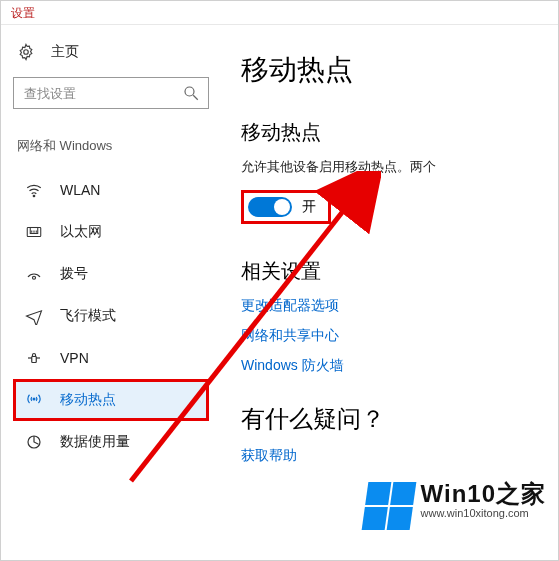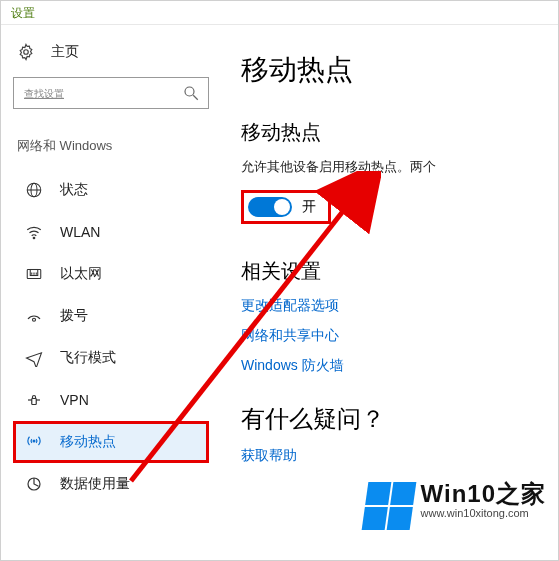--- a/index.html
+++ b/index.html
@@ -1,23 +1,23 @@
 <!DOCTYPE html>
 <html><head>
 <meta charset="utf-8">
 <style>
 * { margin: 0; padding: 0; box-sizing: border-box; font-family: "Microsoft YaHei", "Segoe UI", sans-serif; }
 body { width: 559px; height: 561px; background: #fff; overflow: hidden; position: relative; border: 1px solid #d0d0d0; }
-.titlebar { height: 24px; line-height: 24px; padding-left: 10px; font-size: 12px; color: #4d7c0f; border-bottom: 1px solid #e8e8e8; }
+.titlebar { height: 24px; line-height: 24px; padding-left: 10px; font-size: 12px; color: #b91c1c; border-bottom: 1px solid #e8e8e8; }
 .content { display: flex; height: calc(100% - 24px); }
 .sidebar { width: 220px; padding: 18px 12px 12px 12px; }
 .home-row { display: flex; align-items: center; gap: 16px; font-size: 14px; color: #222; margin-bottom: 16px; padding-left: 4px; }
 .home-row .icon { width: 18px; height: 18px; display: inline-flex; align-items: center; justify-content: center; color: #444; }
 .search-wrap { position: relative; border: 1px solid #999; width: 280px; max-width: 100%; height: 32px; margin-bottom: 28px; }
-.search-input { width: 100%; height: 100%; border: none; padding: 0 34px 0 10px; font-size: 10px; color: #888; outline: none; text-decoration: underline; }
+.search-input { width: 100%; height: 100%; border: none; padding: 0 34px 0 10px; font-size: 13px; color: #888; outline: none; }
 .search-input::placeholder { color: #888; }
 .search-icon { position: absolute; right: 8px; top: 6px; width: 18px; height: 18px; color: #666; }
 .group-title { font-size: 13px; color: #555; margin-bottom: 14px; padding-left: 4px; }
 .nav-item { display: flex; align-items: center; gap: 16px; height: 42px; padding: 0 8px; font-size: 14px; color: #222; cursor: pointer; border: 3px solid transparent; }
 .nav-item .icon { width: 20px; height: 20px; display: inline-flex; align-items: center; justify-content: center; color: #333; flex-shrink: 0; }
 .nav-item.selected { background: #e5f1fb; color: #0a6cce; border: 3px solid #e60000; }
 .nav-item.selected .icon { color: #0a6cce; }
 .main { flex: 1; padding: 26px 0 0 20px; }
 .page-title { font-size: 28px; font-weight: 400; margin-bottom: 30px; }
 .section-title { font-size: 20px; font-weight: 400; margin-bottom: 12px; }
@@ -59,30 +59,20 @@
       <span class="search-icon">
         <svg viewBox="0 0 24 24" width="18" height="18" fill="none" stroke="currentColor" stroke-width="1.6">
             <circle cx="10" cy="10" r="6"></circle>
             <line x1="15" y1="15" x2="21" y2="21"></line>
           </svg>
       </span>
     </div>
 
     <div class="group-title">网络和 Windows</div>
 
-    <div class="nav-item">
-      <span class="icon">
-        <svg viewBox="0 0 24 24" width="18" height="18" fill="none" stroke="currentColor" stroke-width="1.4">
-            <circle cx="12" cy="12" r="9"></circle>
-            <ellipse cx="12" cy="12" rx="4" ry="9"></ellipse>
-            <line x1="3" y1="12" x2="21" y2="12"></line>
-          </svg>
-      </span>
-      <span>状态</span>
-    </div>
 
     <div class="nav-item">
       <span class="icon">
         <svg viewBox="0 0 24 24" width="18" height="18" fill="none" stroke="currentColor" stroke-width="1.6">
             <path d="M3 9a14 14 0 0 1 18 0"></path>
             <path d="M6 13a9 9 0 0 1 12 0"></path>
             <path d="M9 17a4 4 0 0 1 6 0"></path>
             <circle cx="12" cy="20" r="1" fill="currentColor"></circle>
           </svg>
       </span>

